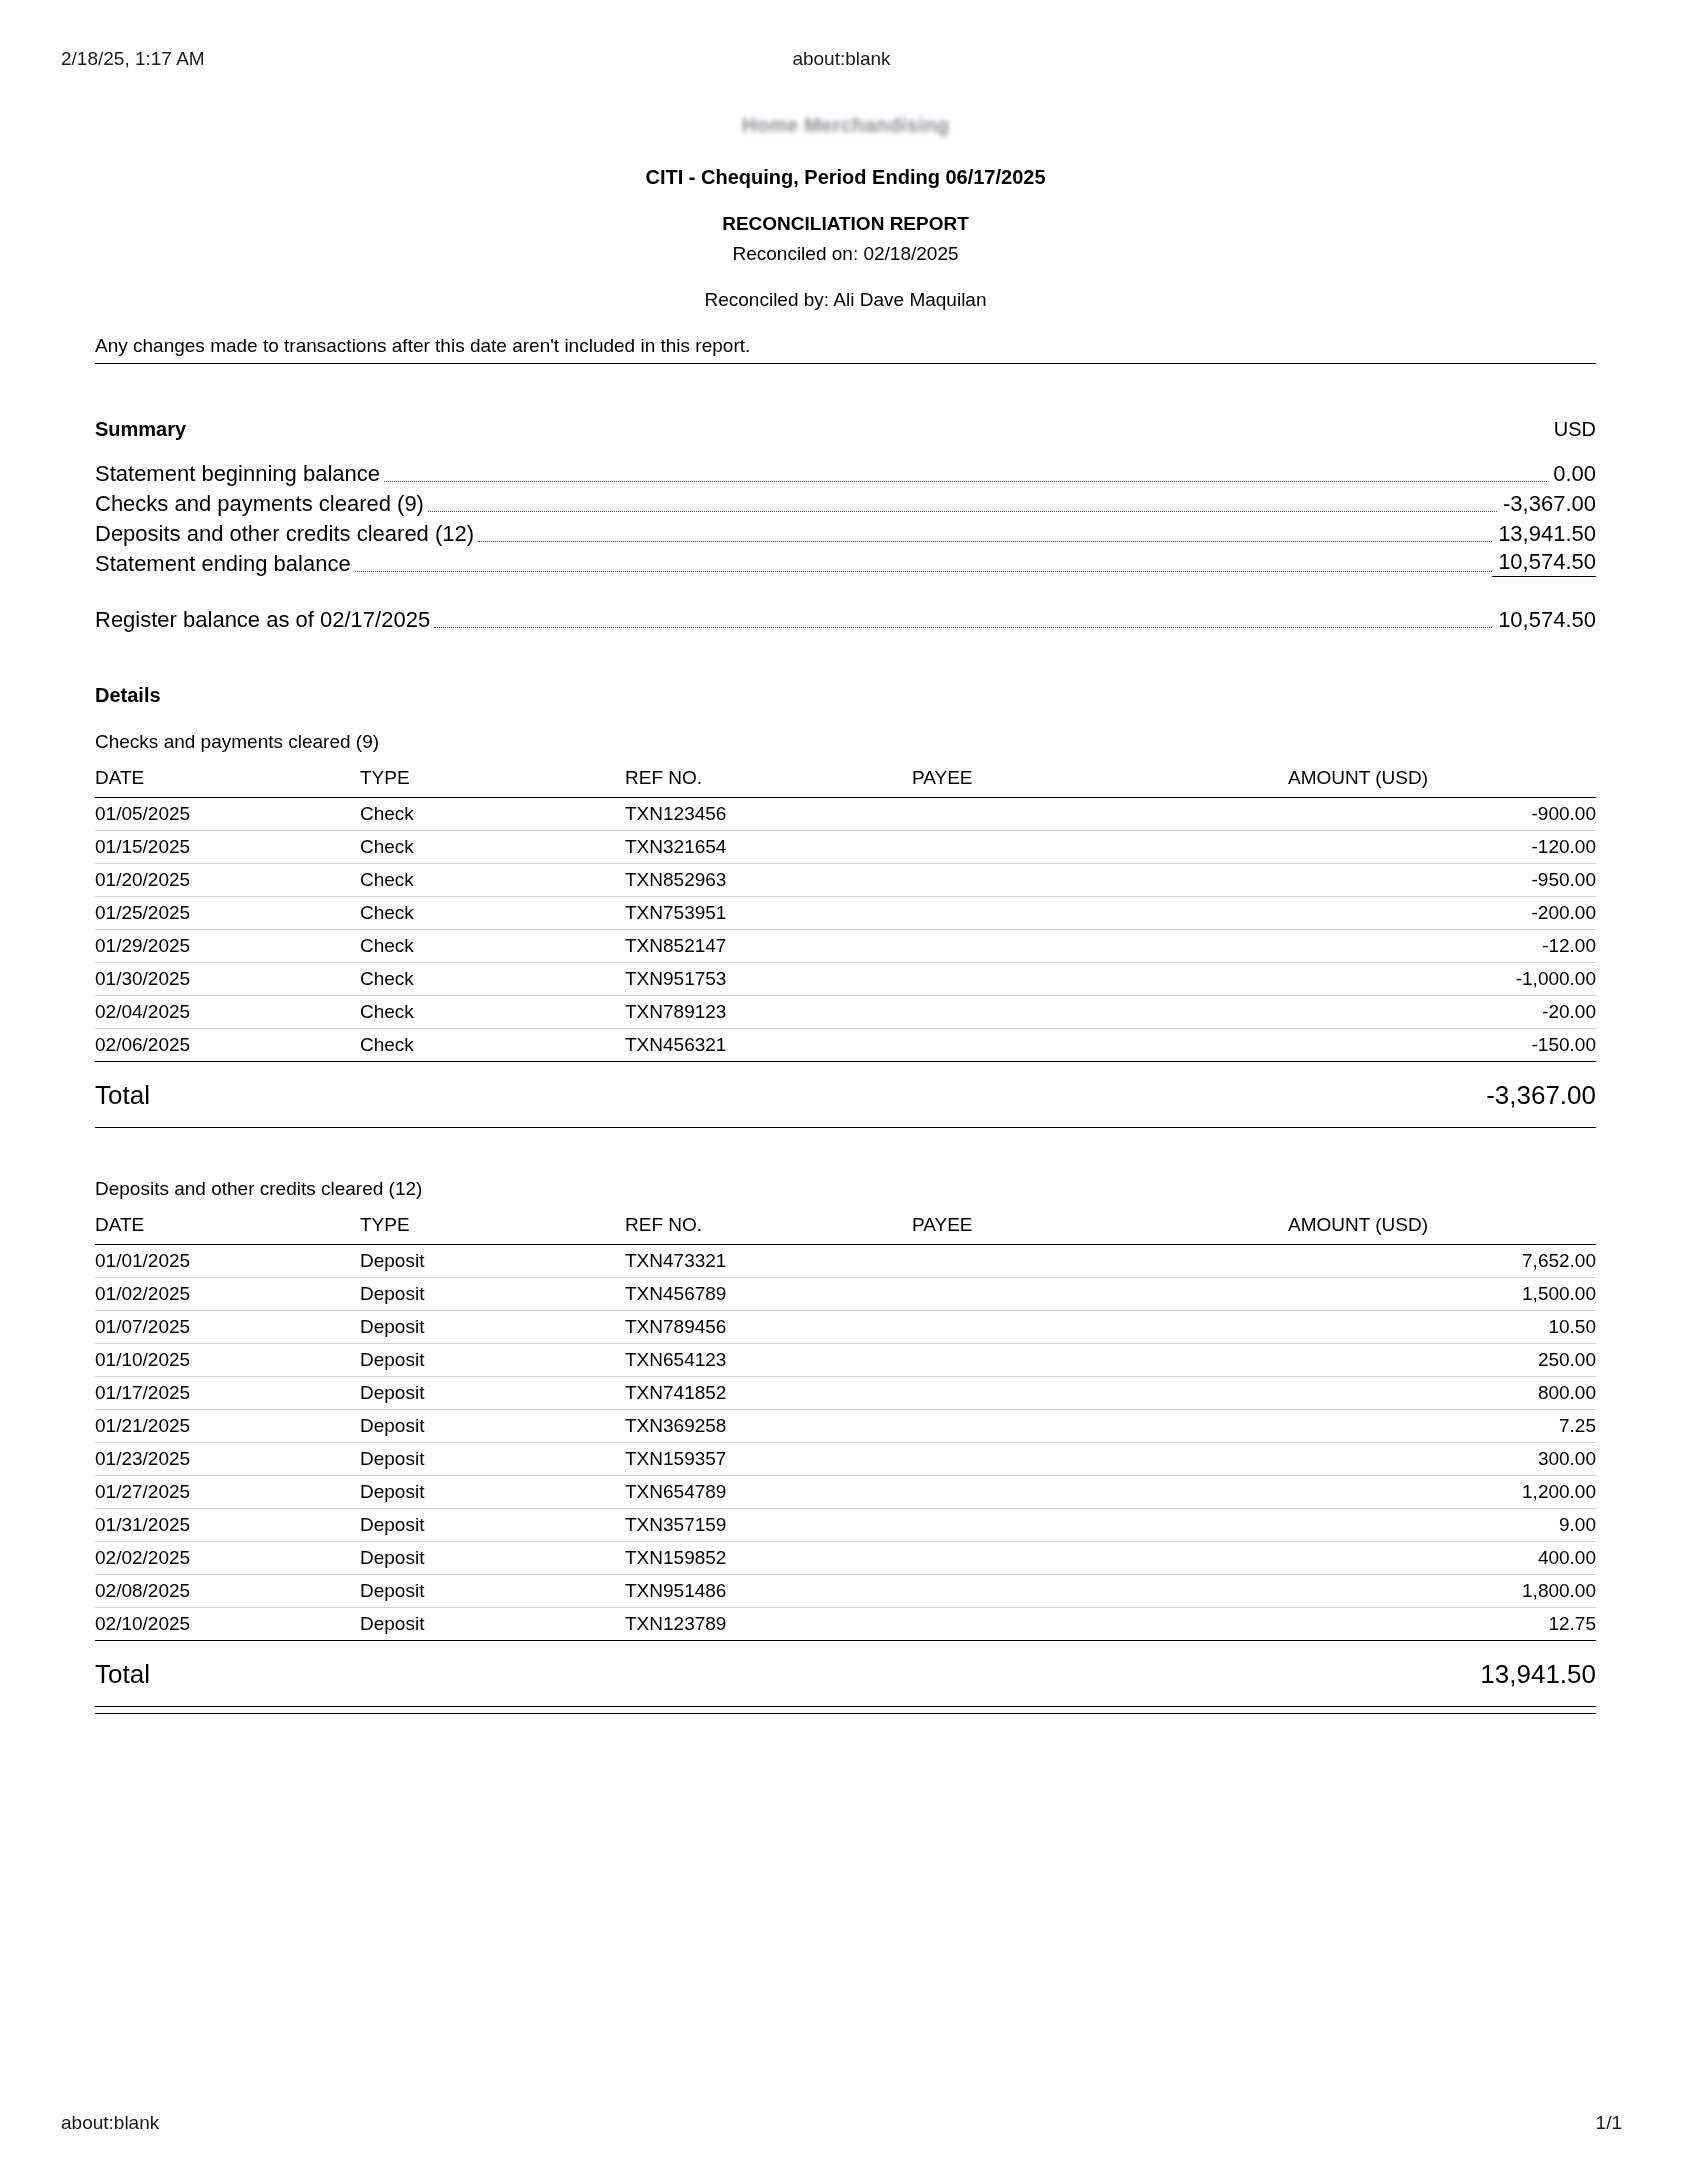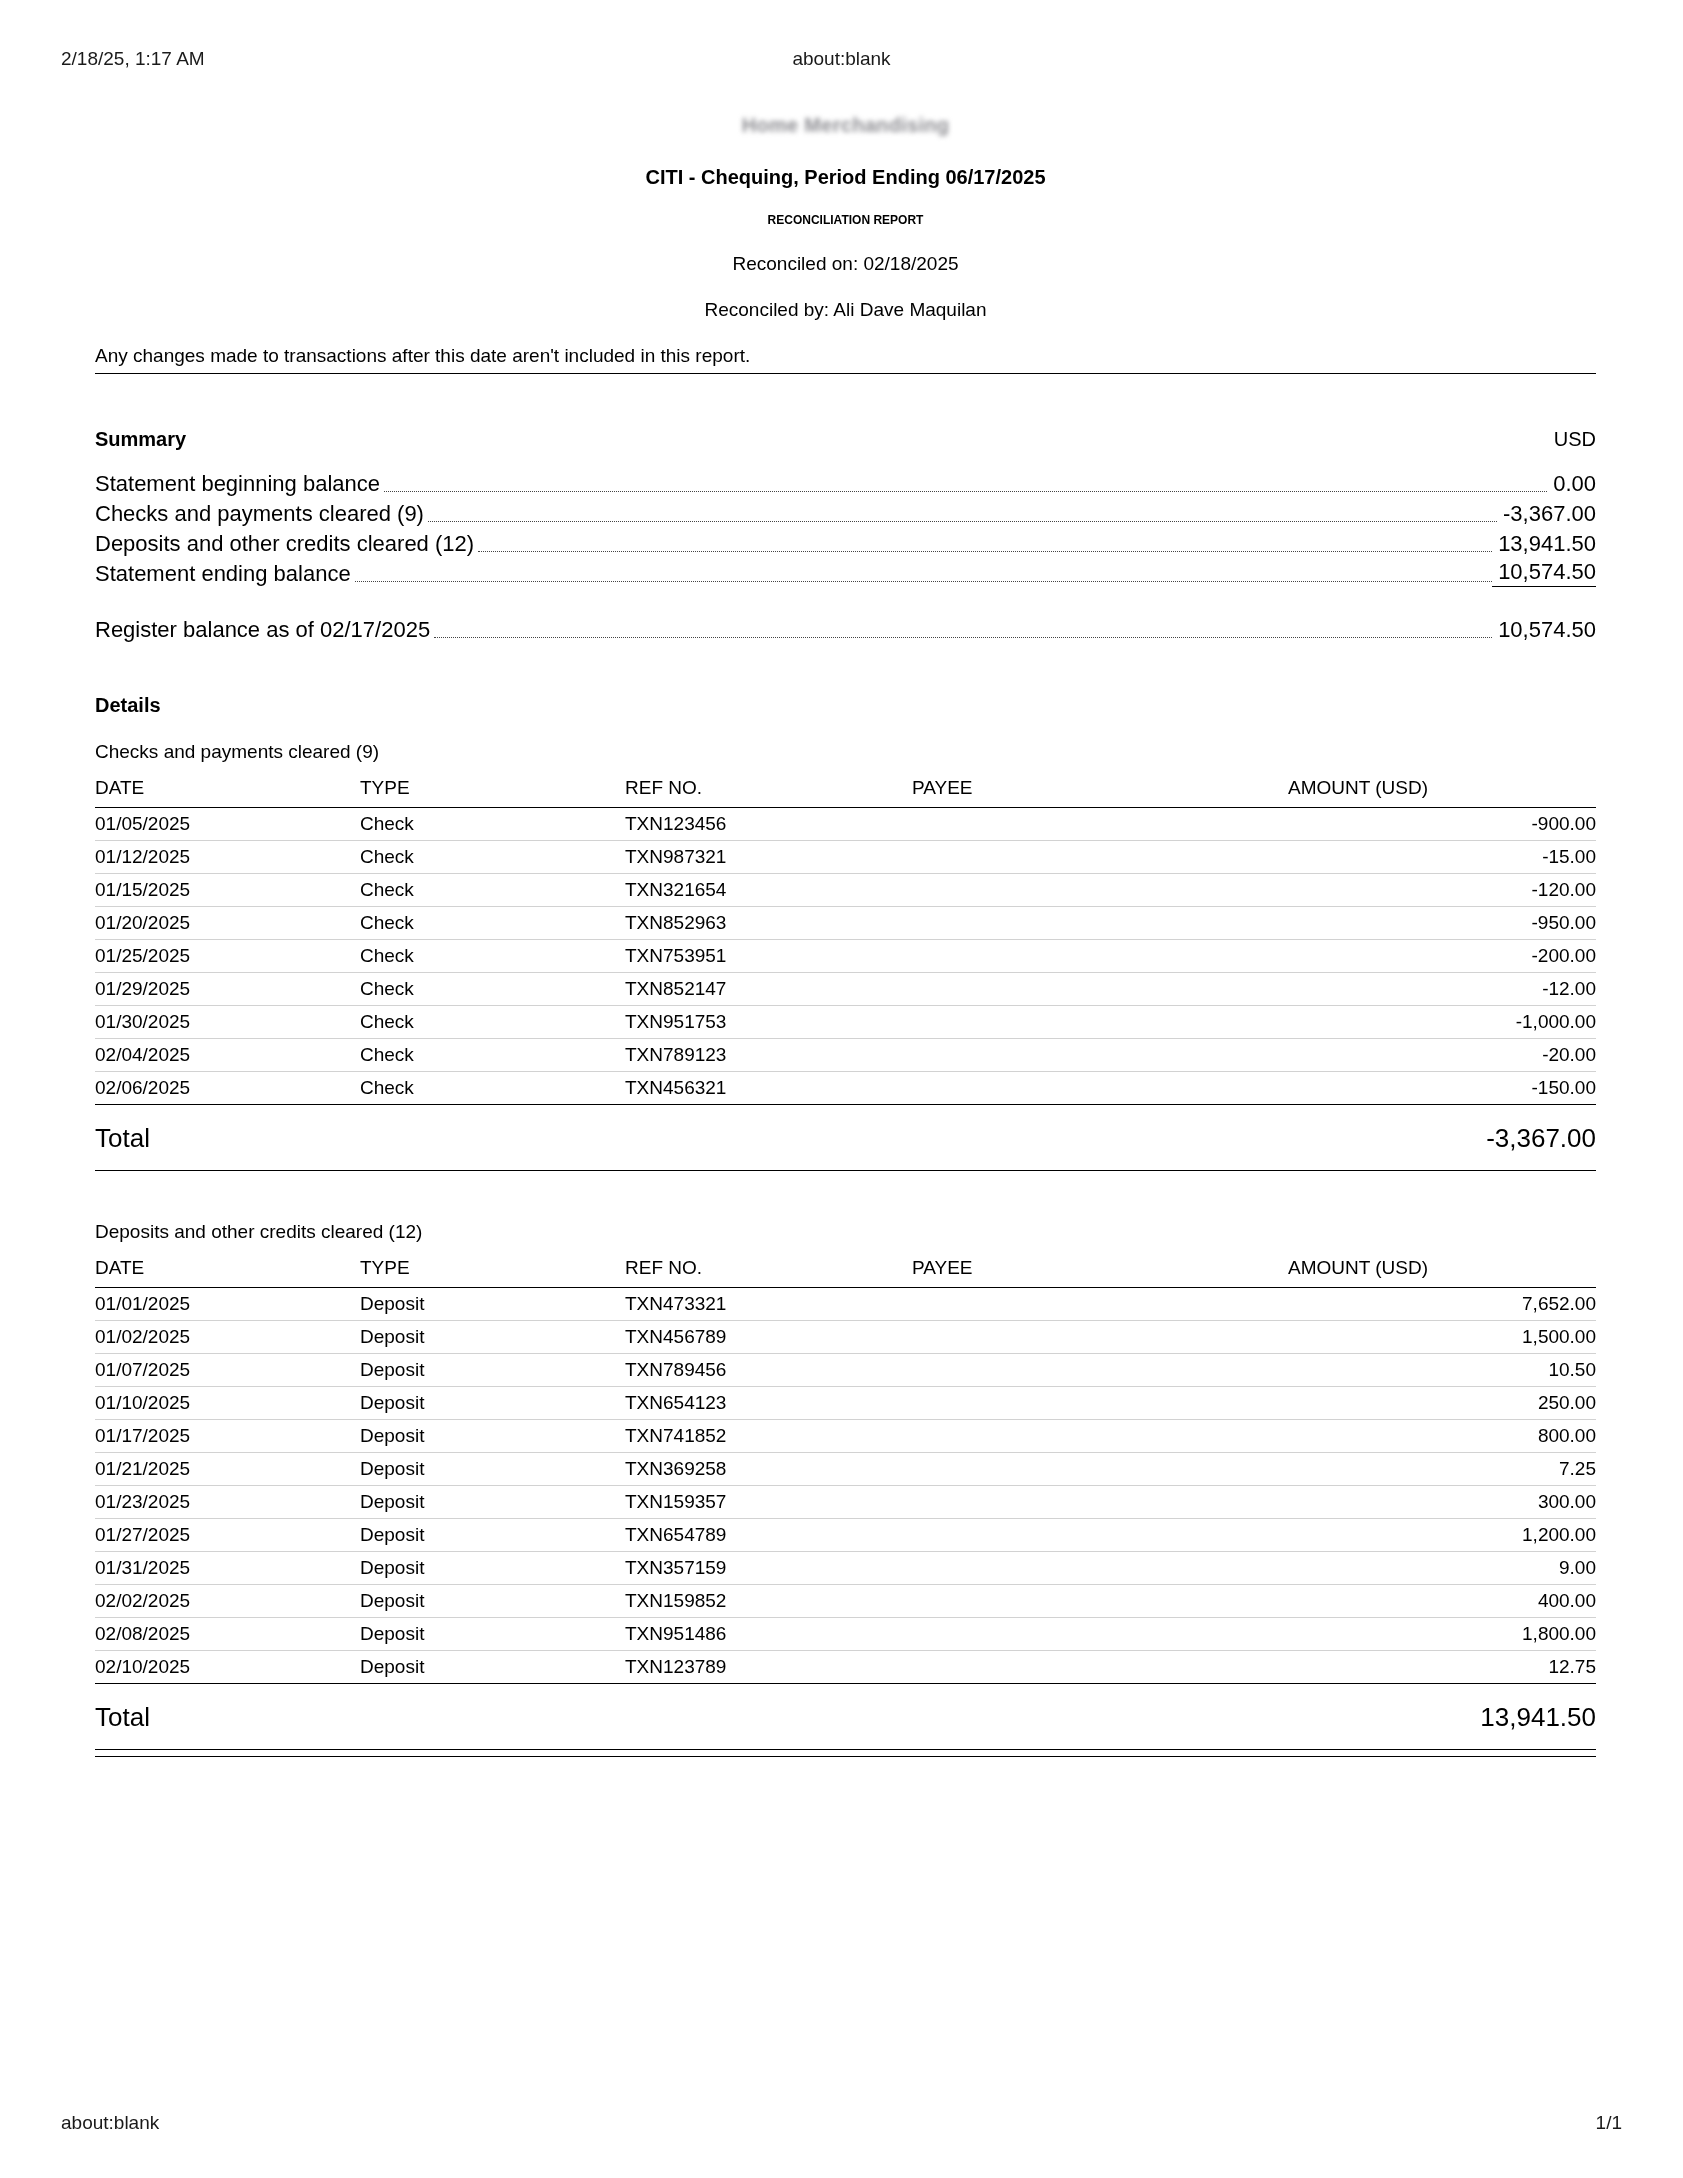--- a/index.html
+++ b/index.html
@@ -72,23 +72,23 @@
     margin-bottom: 26px;
   }
   .doc-title {
     text-align: center;
     font-size: 20px;
     font-weight: bold;
     margin-bottom: 24px;
   }
   .doc-subtitle {
     text-align: center;
-    font-size: 12px;
+    font-size: 19px;
     font-weight: bold;
-    margin-bottom: 26px;
+    margin-bottom: 8px;
   }
   .doc-line {
     text-align: center;
     font-size: 19px;
     margin-bottom: 24px;
   }
   .note {
     font-size: 19px;
     margin-top: 4px;
     padding-bottom: 6px;
@@ -261,27 +261,20 @@
       </thead>
       <tbody>
         <tr>
           <td>01/05/2025</td>
           <td>Check</td>
           <td>TXN123456</td>
           <td></td>
           <td class="col-amt">-900.00</td>
         </tr>
         <tr>
-          <td>01/12/2025</td>
-          <td>Check</td>
-          <td>TXN987321</td>
-          <td></td>
-          <td class="col-amt">-15.00</td>
-        </tr>
-        <tr>
           <td>01/15/2025</td>
           <td>Check</td>
           <td>TXN321654</td>
           <td></td>
           <td class="col-amt">-120.00</td>
         </tr>
         <tr>
           <td>01/20/2025</td>
           <td>Check</td>
           <td>TXN852963</td>

